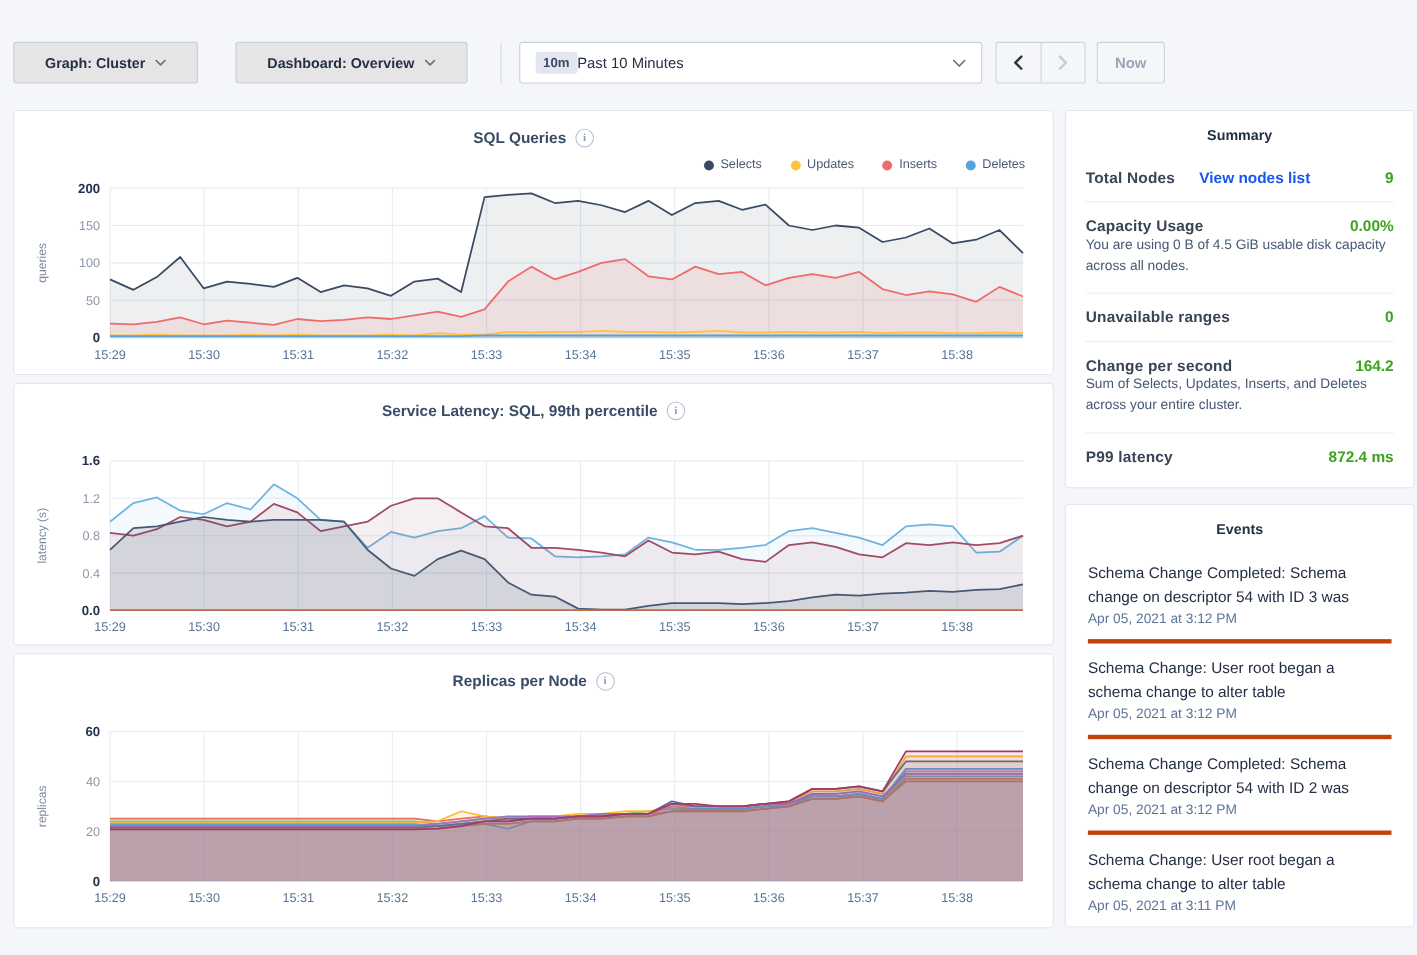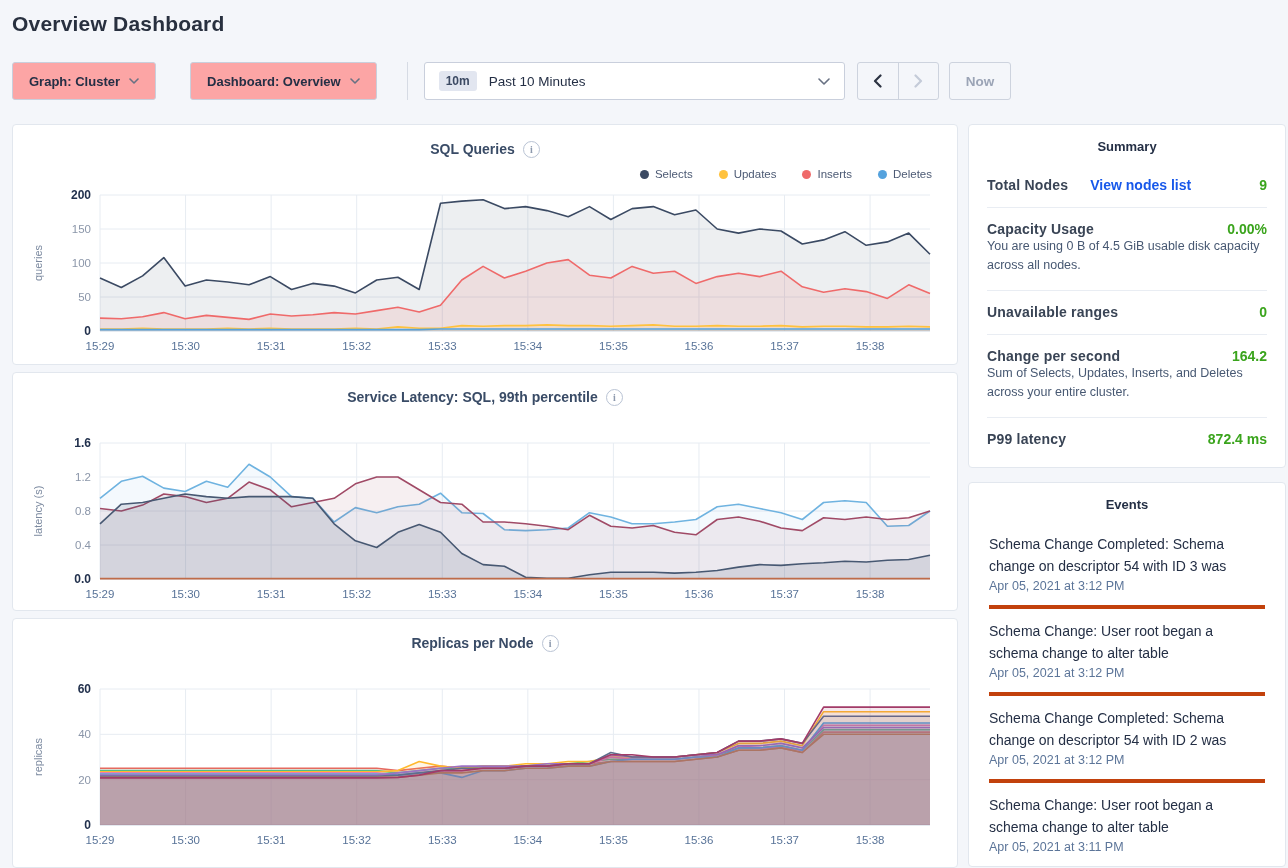--- a/index.html
+++ b/index.html
@@ -8,33 +8,33 @@
     background: #f4f6fa;
     font-family: "Liberation Sans", sans-serif;
     color: #242f45;
   }
   .page { padding: 12px 2px 0 12px; }
   .page-title { font-size: 21px; font-weight: 700; color: #28303f; letter-spacing: .2px; }
 
   
   .toolbar { display: flex; align-items: center; margin-top: 26px; height: 38px; }
   .tb-btn {
-    display: inline-flex; align-items: center; gap: 9px; background: #fca5a5;
-    border: 1px solid #c9cfdc; border-radius: 3px; height: 38px; padding: 0 16px;
+    display: inline-flex; align-items: center; gap: 9px; background: #e5e5e5;
+    border: 1px solid #c9cfdc; border-radius: 3px; height: 38px; padding: 0 28px;
     font-size: 13px; font-weight: 700; color: #242f45; cursor: pointer;
   }
   .tb-btn + .tb-btn { margin-left: 34px; }
   .tb-divider { width: 1px; height: 38px; background: #d6dbe4; margin: 0 16px 0 30px; }
   .time-select {
     display: flex; align-items: center; background: #fff; border: 1px solid #c9cfdc;
     border-radius: 3px; height: 38px; width: 421px; padding: 0 14px; cursor: pointer;
   }
   .time-badge {
     background: #e2e6f0; color: #3c4a63; font-size: 12px; font-weight: 700;
-    border-radius: 3px; padding: 3px 7px; margin-right: 12px;
+    border-radius: 3px; padding: 3px 7px; 
   }
   .time-label { font-size: 13.5px; font-weight: 400; color: #242f45; flex: 1; }
   .pager { display: flex; margin-left: 12px; border: 1px solid #cdd3de; border-radius: 3px; background: #fff0; height: 38px; }
   .pager-btn { width: 40px; height: 36px; display: flex; align-items: center; justify-content: center; cursor: pointer; }
   .pager-btn + .pager-btn { border-left: 1px solid #cdd3de; }
   .now-btn {
     margin-left: 10px; height: 38px; padding: 0 16px; border: 1px solid #cdd3de;
     border-radius: 3px; font-size: 13.5px; font-weight: 700; color: #9ba4b6; background: transparent;
     display: flex; align-items: center; cursor: default;
   }
@@ -79,21 +79,20 @@
   .event-item { padding: 11px 0 12px 0; border-top: 4px solid #c2410c; }
   .event-item.first { border-top: none; }
   .event-text { font-size: 14px; color: #242f45; line-height: 1.58; max-width: 252px; }
   .event-time { margin-top: 2px; font-size: 12.5px; color: #5c7599; }
 </style>
 </head>
 <body>
 
 <div class="page">
 
-  <div class="page-title">Overview Dashboard</div>
 
   <div class="toolbar">
     <button class="tb-btn">
       <span>Graph: Cluster</span>
       <svg width="10" height="6" viewBox="0 0 10 6">
           <path d="M1 1l4 4 4-4" fill="none" stroke="#687183" stroke-width="1.6" stroke-linecap="round" stroke-linejoin="round"></path>
         </svg>
     </button>
     <button class="tb-btn">
       <span>Dashboard: Overview</span>

